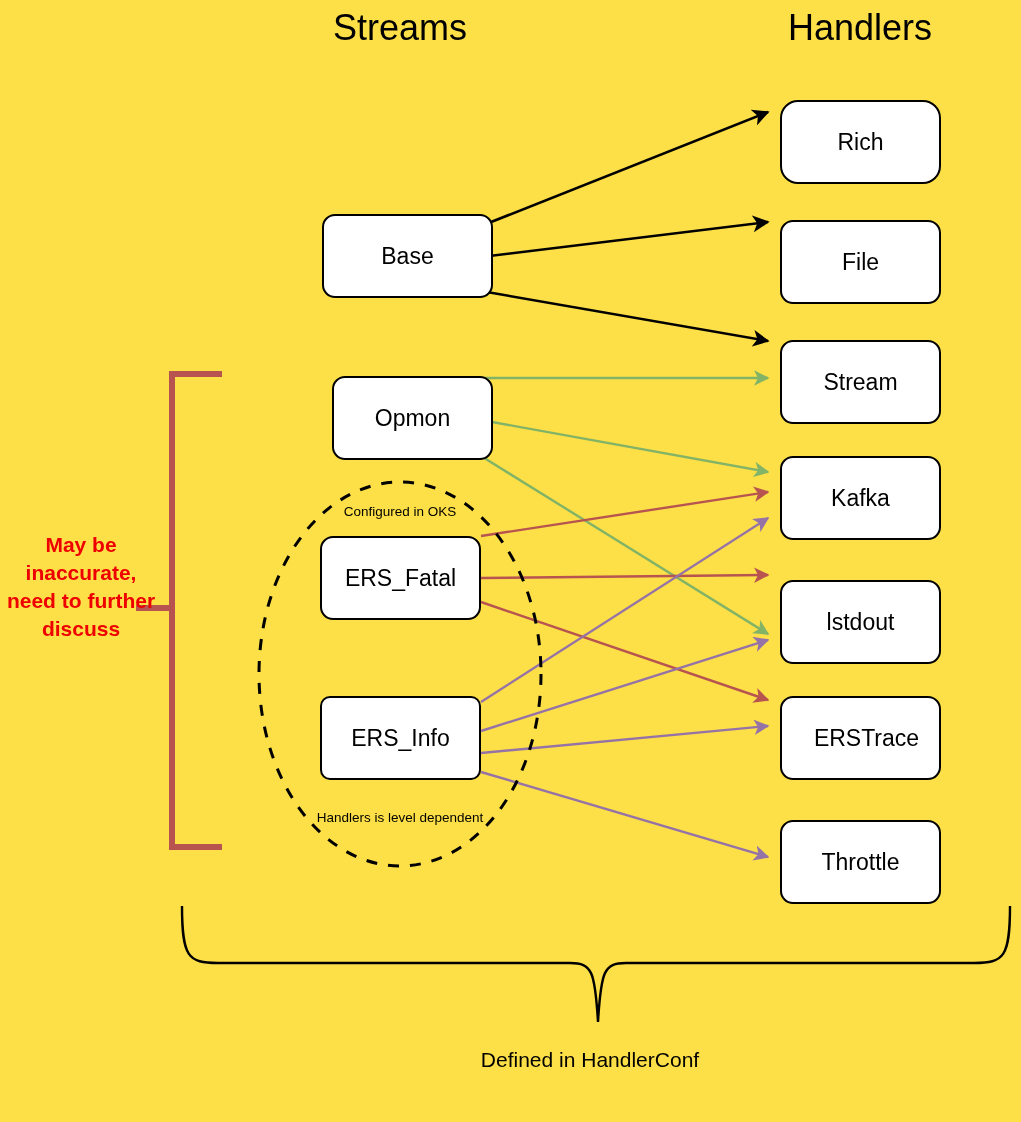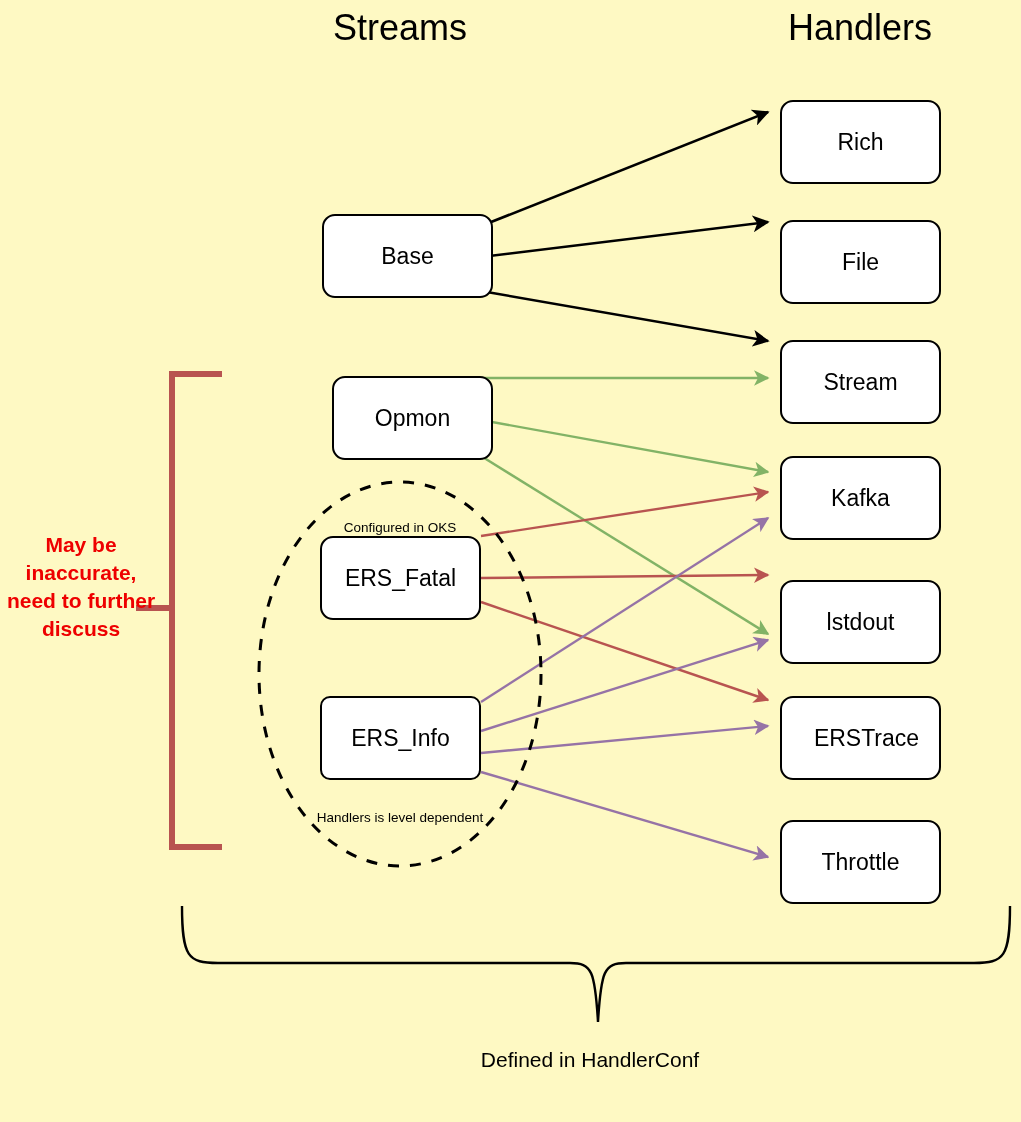--- a/index.html
+++ b/index.html
@@ -4,21 +4,21 @@
 <style>
   html, body {
     margin: 0;
     padding: 0;
     background: #ffffff;
   }
   #canvas {
     position: relative;
     width: 1021px;
     height: 1122px;
-    background: #fef9c3;
+    background: #fde047;
     font-family: "Liberation Sans", sans-serif;
     overflow: hidden;
   }
   .col-title {
     position: absolute;
     font-size: 36px;
     color: #000000;
     text-align: center;
     white-space: nowrap;
     line-height: 1;
@@ -54,21 +54,21 @@
   #braces-layer { z-index: 1; }
 
   .ellipse-note {
     position: absolute;
     font-size: 13.5px;
     color: #000000;
     text-align: center;
     line-height: 1.25;
     z-index: 4;
   }
-  #note-oks { left: 300px; top: 504px; width: 200px; margin-top: 16px; }
+  #note-oks { left: 300px; top: 504px; width: 200px; }
   #note-level { left: 300px; top: 810px; width: 200px; }
 
   #annotation-text {
     position: absolute;
     left: 0px;
     top: 531px;
     width: 162px;
     text-align: center;
     font-size: 21px;
     line-height: 1.33;
@@ -158,21 +158,21 @@
   <div class="node" id="node-opmon" style="left:332px; top:376px; width:161px; height:84px;text-align:right;">
     <span>Opmon</span>
   </div>
   <div class="node" id="node-ers-fatal" style="left:320px; top:536px; width:161px; height:84px;">
     <span>ERS_Fatal</span>
   </div>
   <div class="node" id="node-ers-info" style="left:320px; top:696px; width:161px; height:84px;border-radius:10px;">
     <span>ERS_Info</span>
   </div>
 
-  <div class="node" id="node-rich" style="left:780px; top:100px; width:161px; height:84px;">
+  <div class="node" id="node-rich" style="left:780px; top:100px; width:161px; height:84px;border-radius:18px;">
     <span>Rich</span>
   </div>
   <div class="node" id="node-file" style="left:780px; top:220px; width:161px; height:84px;">
     <span>File</span>
   </div>
   <div class="node" id="node-kafka" style="left:780px; top:456px; width:161px; height:84px;">
     <span>Kafka</span>
   </div>
   <div class="node" id="node-stream" style="left:780px; top:340px; width:161px; height:84px;">
     <span>Stream</span>

